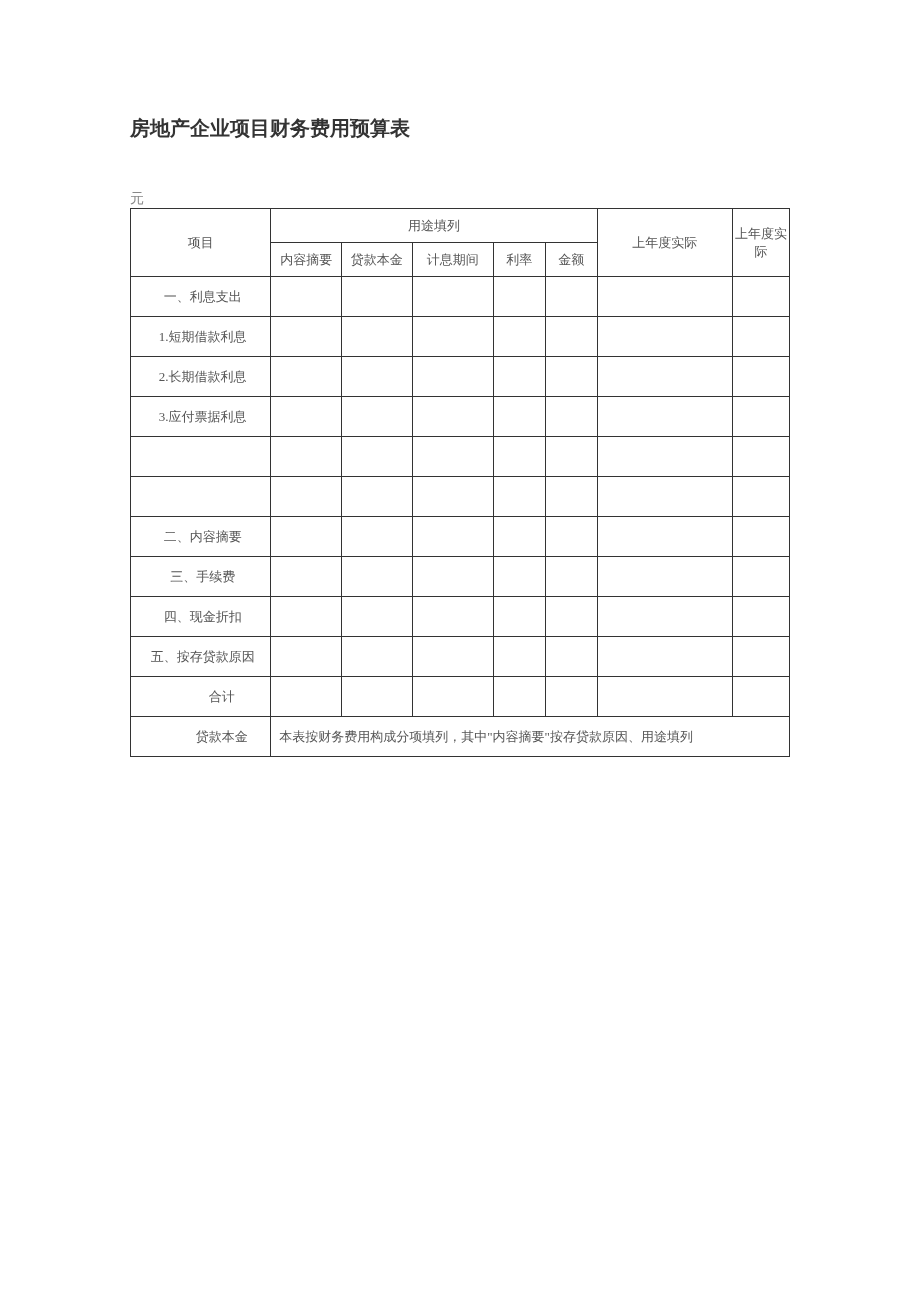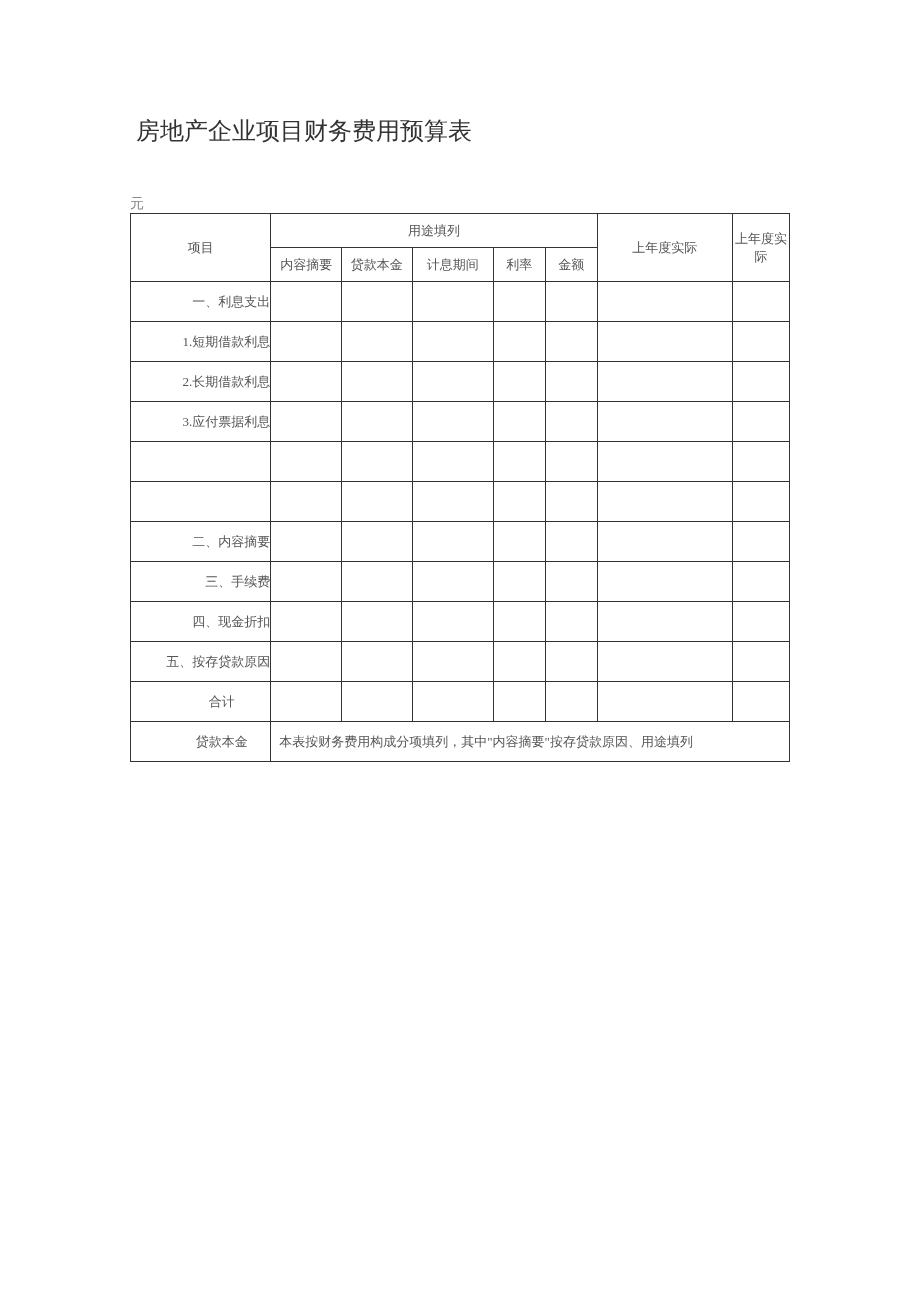--- a/index.html
+++ b/index.html
@@ -11,26 +11,25 @@
       background: #ffffff;
       font-family: "SimSun", "宋体", serif;
       width: 920px;
       height: 1301px;
       position: relative;
     }
     .page {
       padding: 115px 130px 0 130px;
     }
     .title {
-      font-size: 24px;
-      font-weight: normal;
+      font-size: 20px;
+      font-weight: bold;
       color: #333;
       margin-bottom: 48px;
       font-family: "SimSun", "宋体", serif;
-      margin-left: 6px;
     }
     .meta-row {
       display: flex;
       justify-content: space-between;
       font-size: 14px;
       color: #888;
       margin-bottom: 2px;
       padding: 0 0 0 0;
     }
     .meta-left {
@@ -56,21 +55,21 @@
       vertical-align: middle;
       padding: 0;
       height: 40px;
       text-align: center;
       font-weight: normal;
     }
     .header-row td, .header-row th {
       height: 34px;
     }
     .row-label {
-      text-align: right;
+      text-align: center;
       padding-left: 4px;
     }
     .row-center {
       text-align: center;
       padding-left: 42px;
     }
     .col-project { width: 135px; }
     .col-summary { width: 68px; }
     .col-principal { width: 68px; }
     .col-period { width: 78px; }

